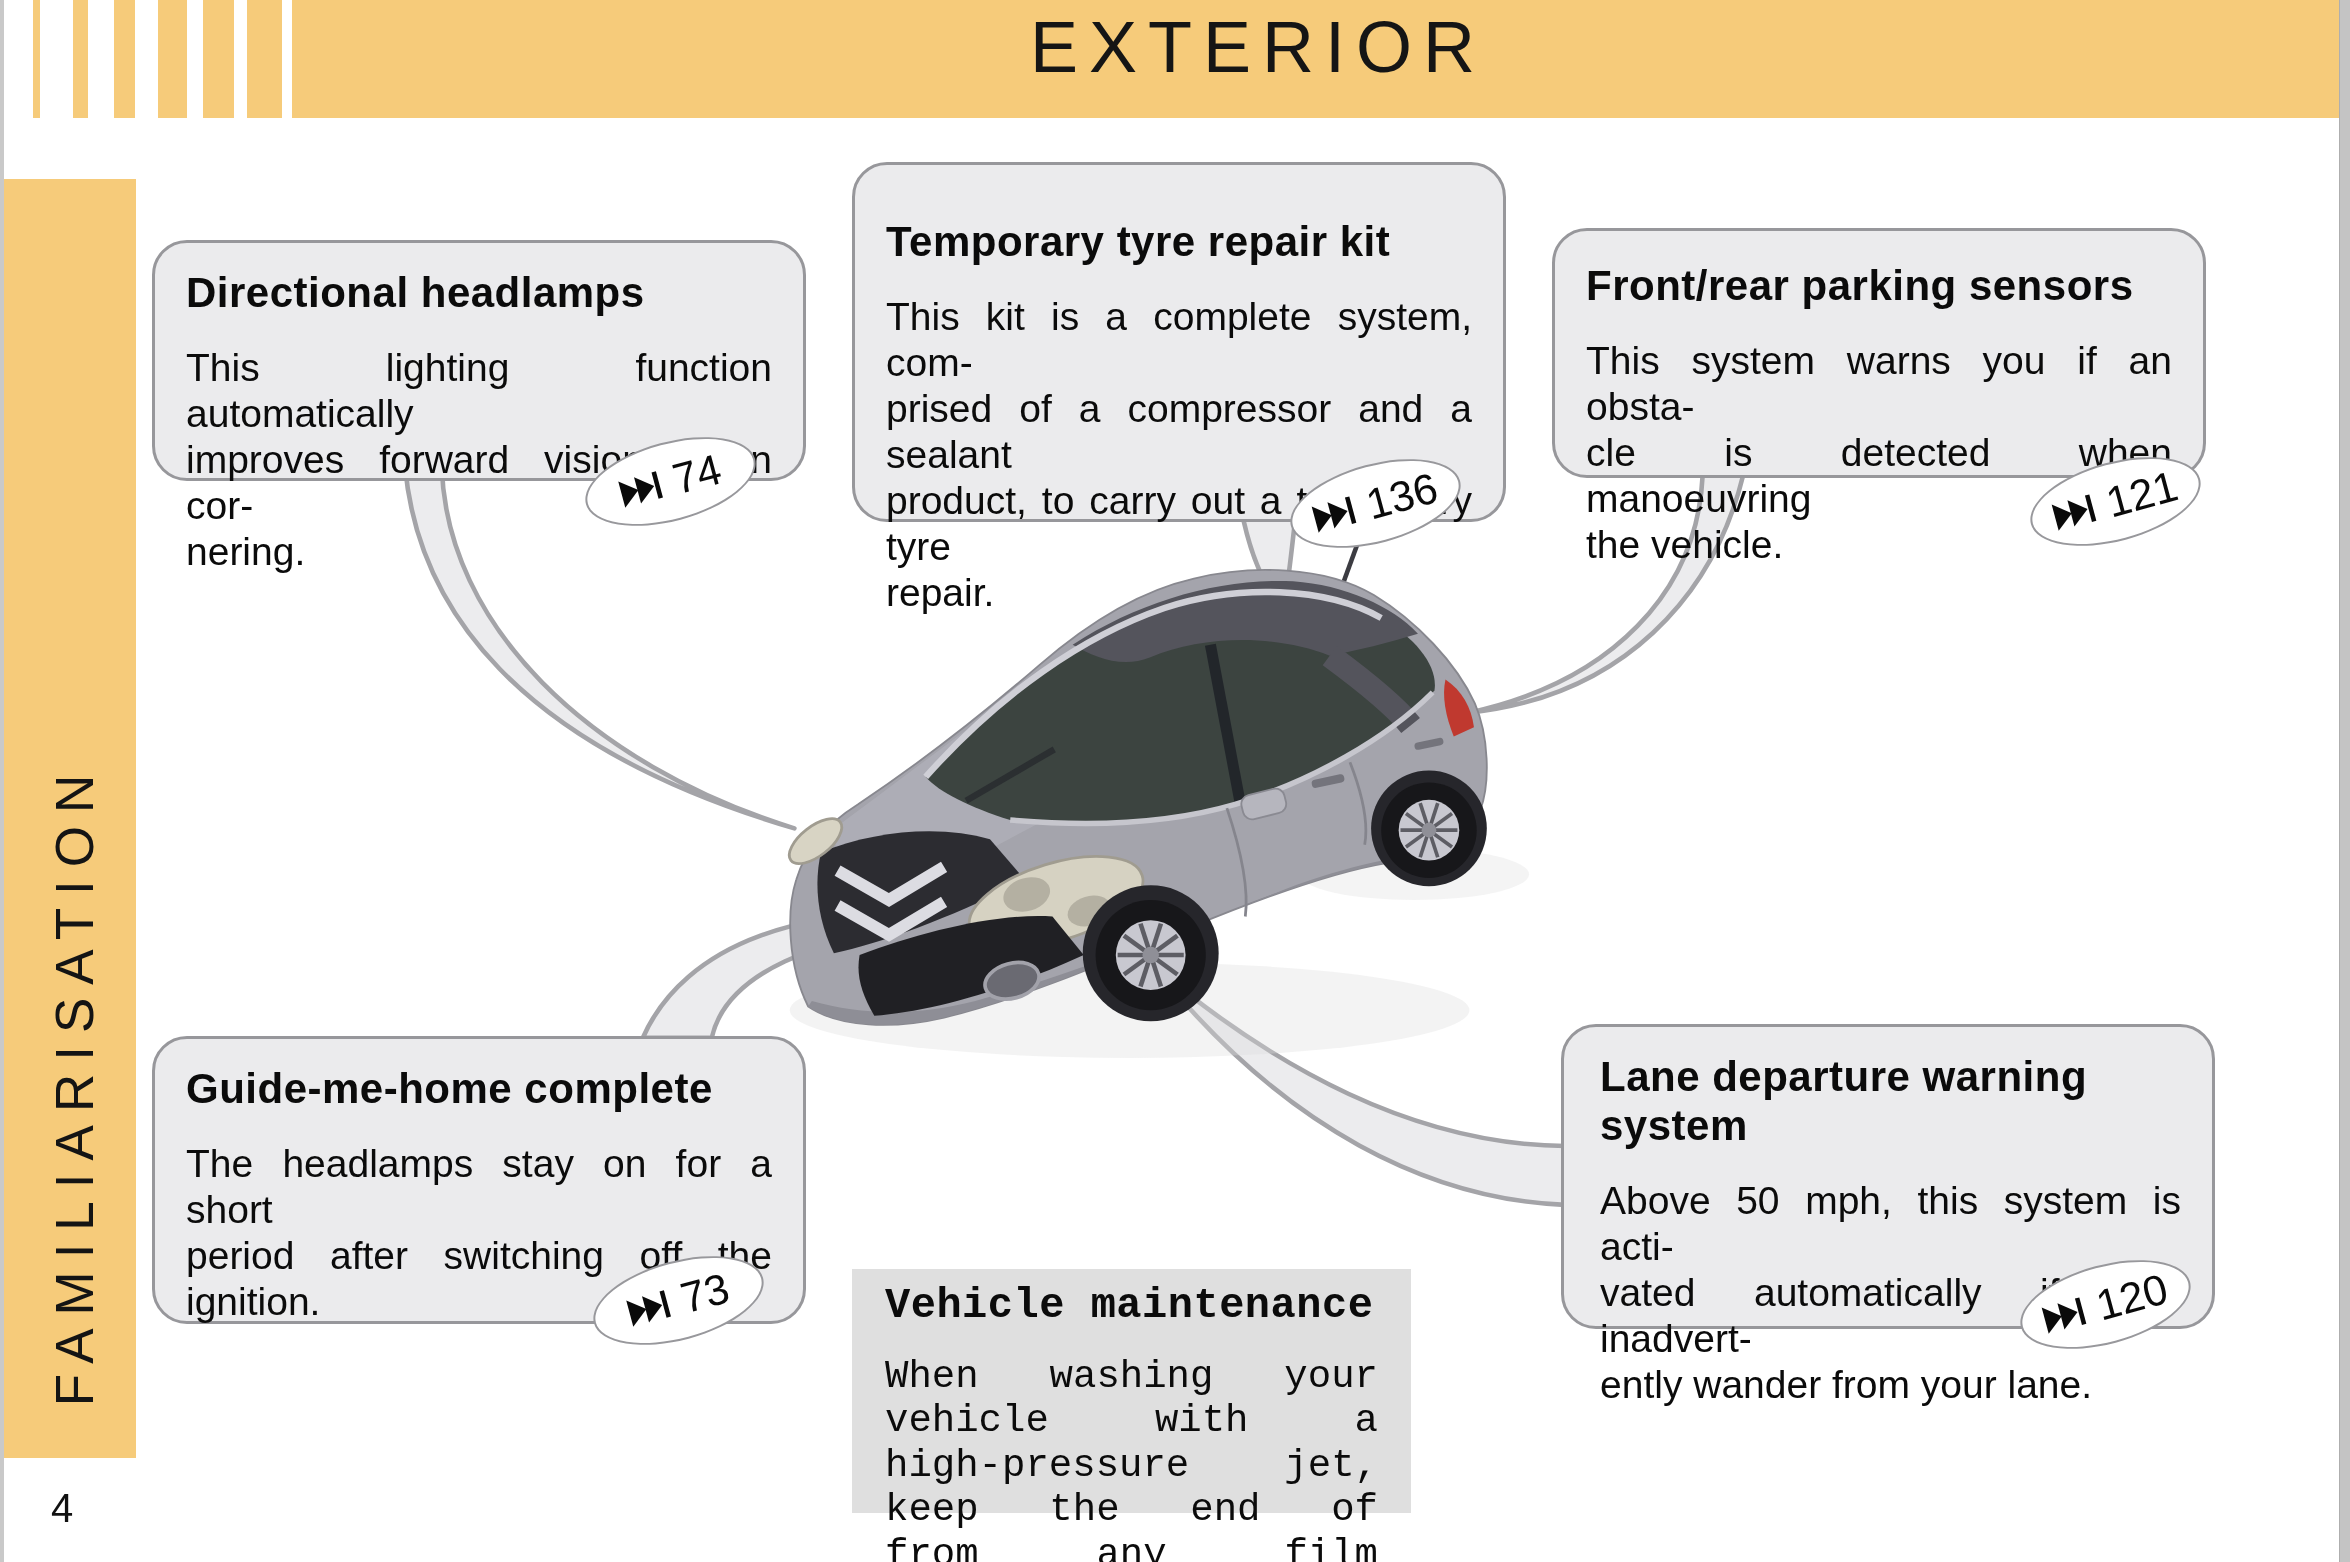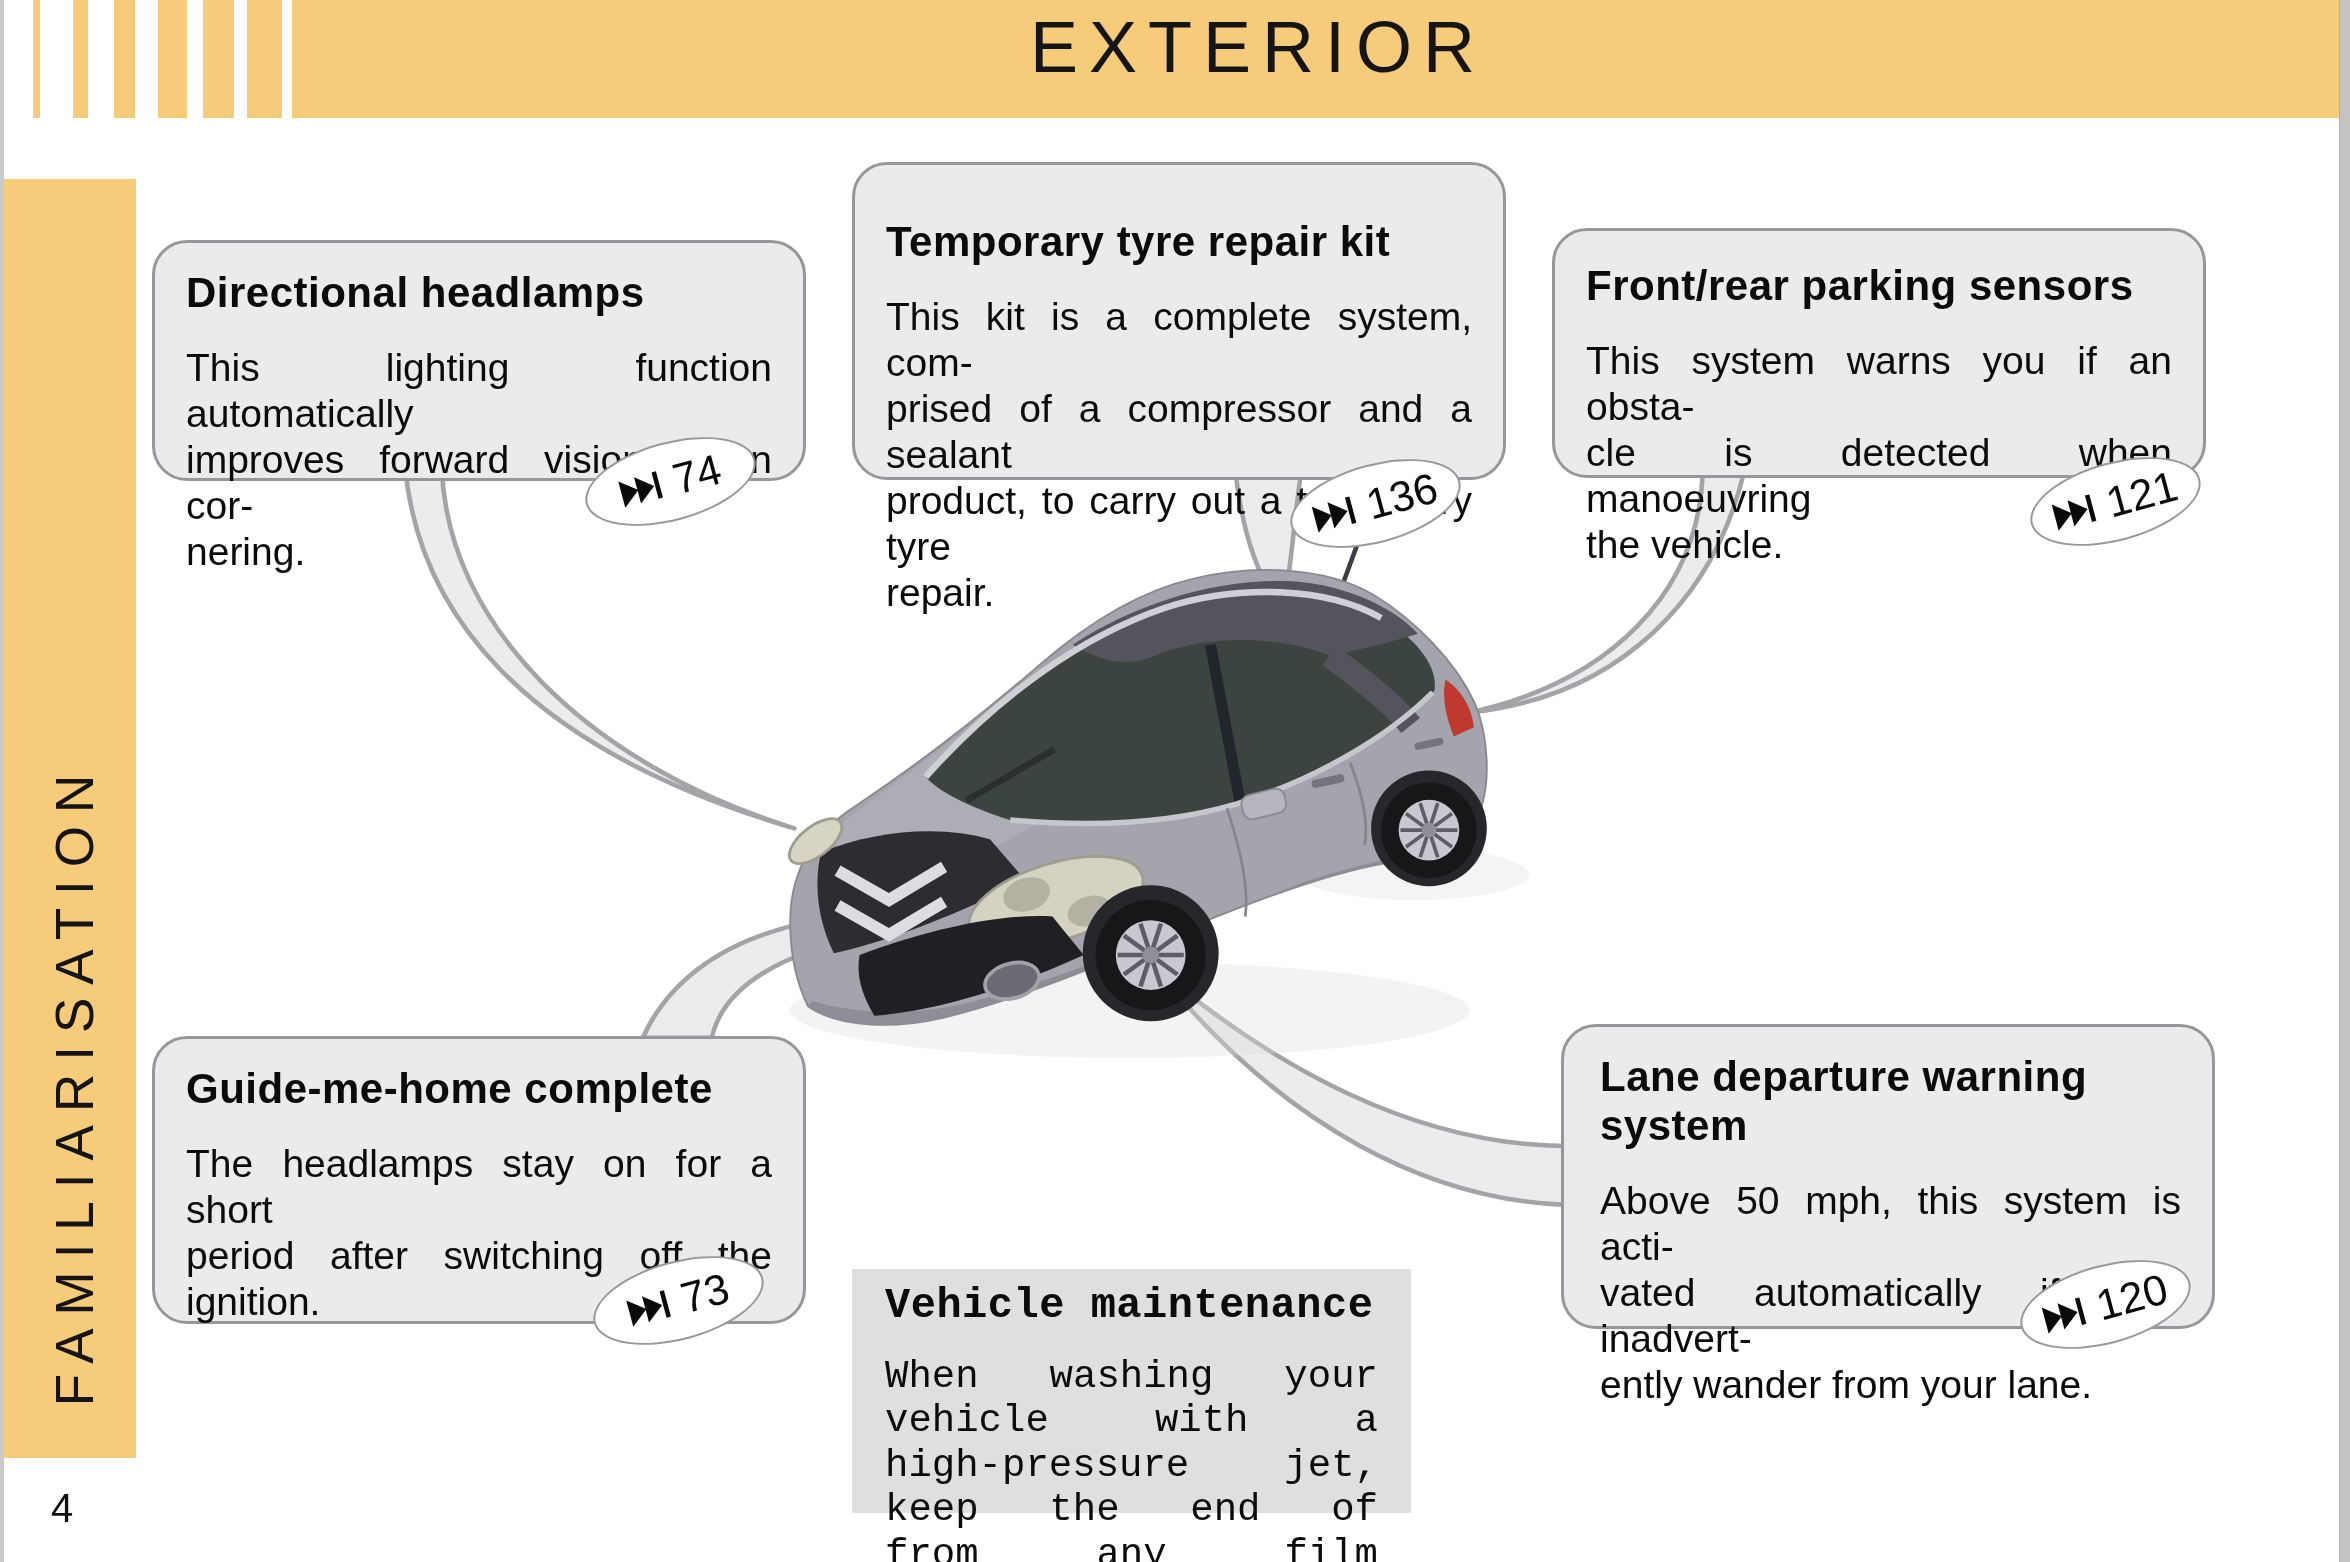--- a/index.html
+++ b/index.html
@@ -51,21 +51,21 @@
   }
   .callout-title{
     font-size:42px;font-weight:700;line-height:1.16;
     letter-spacing:0.5px;margin:0 0 27.5px 0;white-space:pre-line;
   }
   .callout-body{font-size:39px;line-height:1.18;margin-top:24px;}
   .callout-body .body-line{text-align:justify;text-align-last:justify;}
   .callout-body .body-line:last-child{text-align-last:left;}
 
   #co-directional{left:152px;top:240px;width:654px;height:241px;}
-  #co-tyrekit{left:852px;top:162px;width:654px;height:318px;padding-top:53px;}
+  #co-tyrekit{left:852px;top:162px;width:654px;height:360px;padding-top:53px;}
   #co-parking{left:1552px;top:228px;width:654px;height:250px;padding-top:31px;}
   #co-guide{left:152px;top:1036px;width:654px;height:288px;}
   #co-lane{left:1561px;top:1024px;width:654px;height:305px;padding-left:36px;}
   #co-maintenance{
     left:852px;top:1269px;width:559px;height:244px;
     background:var(--maintFill);border:none;border-radius:0;
     padding:13px 33px 0 33px;z-index:2;font-family:Liberation Mono, monospace;
   }
   #co-maintenance .callout-title{margin-bottom:14.7px;}
   #co-maintenance .callout-body{line-height:1.14;}

